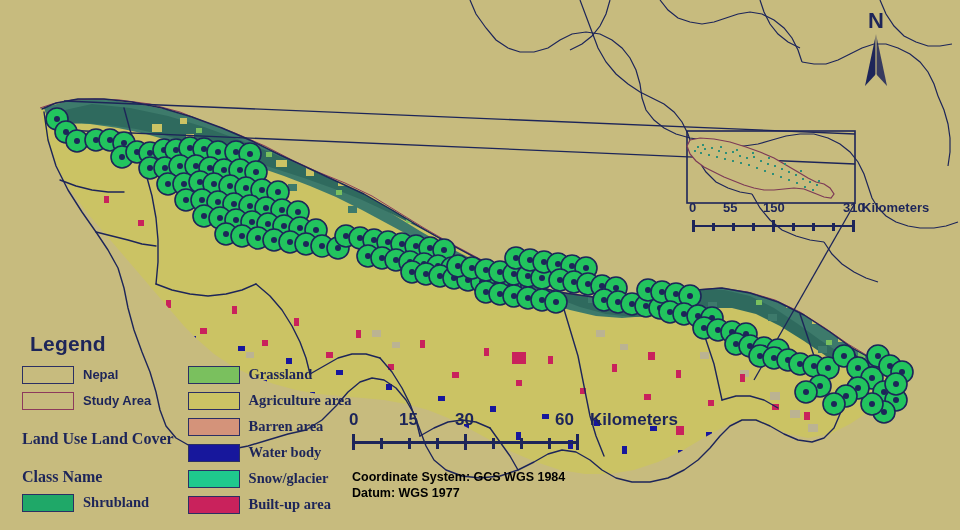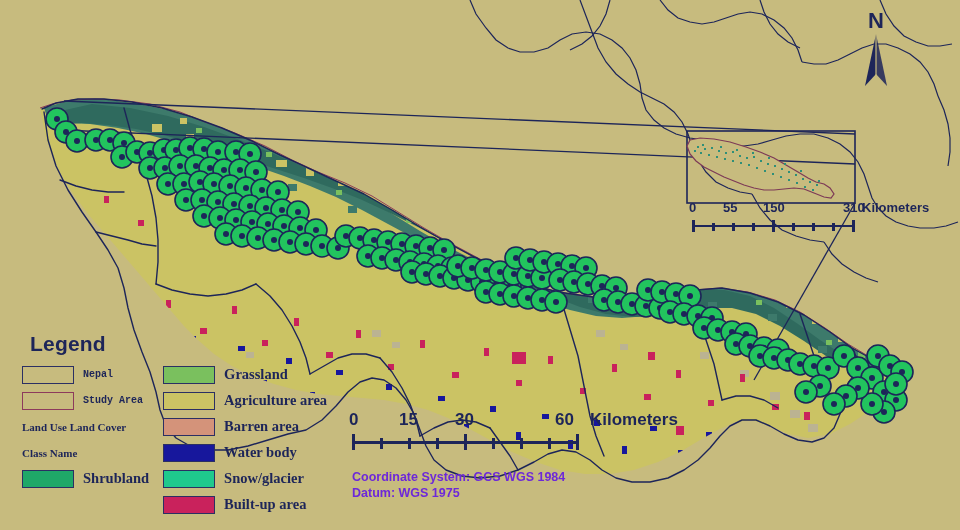--- a/index.html
+++ b/index.html
@@ -26,39 +26,39 @@
   .legend-row{display:flex;align-items:center;height:23px;}
   .swatch{
     width:52px;height:18px;border:1px solid #2b2f63;
     box-sizing:border-box;flex:0 0 auto;
   }
   .swatch.outline-only{background:#c7bb7e;}
   .legend-label{
     margin-left:9px;font-size:14.5px;font-weight:bold;
     font-family:"Liberation Serif", serif;color:#1d2559;white-space:nowrap;
   }
-  .legend-label.sans{font-family:Liberation Mono, monospace;font-weight:bold;font-size:10px;}
+  .legend-label.sans{font-family:Liberation Sans, sans-serif;font-weight:bold;font-size:13px;}
   .legend-heading{
     font-family:"Liberation Serif", serif;font-weight:bold;
-    font-size:11px;color:#1d2559;height:23px;display:flex;align-items:center;
+    font-size:16px;color:#1d2559;height:23px;display:flex;align-items:center;margin-top:12px;
   }
 
   
   #scalebar-main{position:absolute;left:352px;top:410px;width:300px;color:#1d2559;}
   .sb-labels{position:relative;height:22px;}
   .sb-lab{position:absolute;font-size:17px;font-weight:bold;color:#1d2559;white-space:nowrap;}
   .sb-bar{position:relative;height:16px;margin-top:2px;}
   .sb-axis{position:absolute;left:0;top:7px;height:3px;background:#1d2559;}
   .sb-tick{position:absolute;width:3px;background:#1d2559;}
   .sb-tick.major{top:0;height:16px;}
   .sb-tick.minor{top:4px;height:11px;}
 
   #credits{
     position:absolute;left:352px;top:470px;
-    font-size:12.5px;line-height:15.5px;font-weight:bold;color:#6d28d9;
+    font-size:12.5px;line-height:15.5px;font-weight:bold;color:#000000;
   }
 
   
   #inset-scale{position:absolute;left:692px;top:200px;width:200px;color:#1d2559;}
   #inset-scale .sb-lab{font-size:13px;}
   #inset-scale .sb-labels{height:17px;}
   #inset-scale .sb-tick.major{top:1px;height:12px;}
   #inset-scale .sb-tick.minor{top:4px;height:8px;}
   #inset-scale .sb-axis{top:6px;height:2px;}
   #inset-scale .sb-bar{height:13px;}
@@ -1040,21 +1040,21 @@
         <div class="sb-tick major" style="left: 112px;"></div>
         <div class="sb-tick minor" style="left: 140px;"></div>
         <div class="sb-tick minor" style="left: 168px;"></div>
         <div class="sb-tick minor" style="left: 196px;"></div>
         <div class="sb-tick major" style="left: 224px;"></div>
       </div>
   </div>
 
   <div id="credits">
     <div>Coordinate System: GCS WGS 1984</div>
-    <div>Datum: WGS 1975</div>
+    <div>Datum: WGS 1977</div>
   </div>
 
   <div id="legend">
     <div id="legend-title">Legend</div>
     <div class="legend-cols">
       <div class="legend-col" id="legend-col-left">
           <div class="legend-row">
             <div class="swatch outline-only" style="background: rgb(199, 187, 126); border-color: rgb(43, 47, 99);"></div>
             <div class="legend-label sans">Nepal</div>
           </div>

